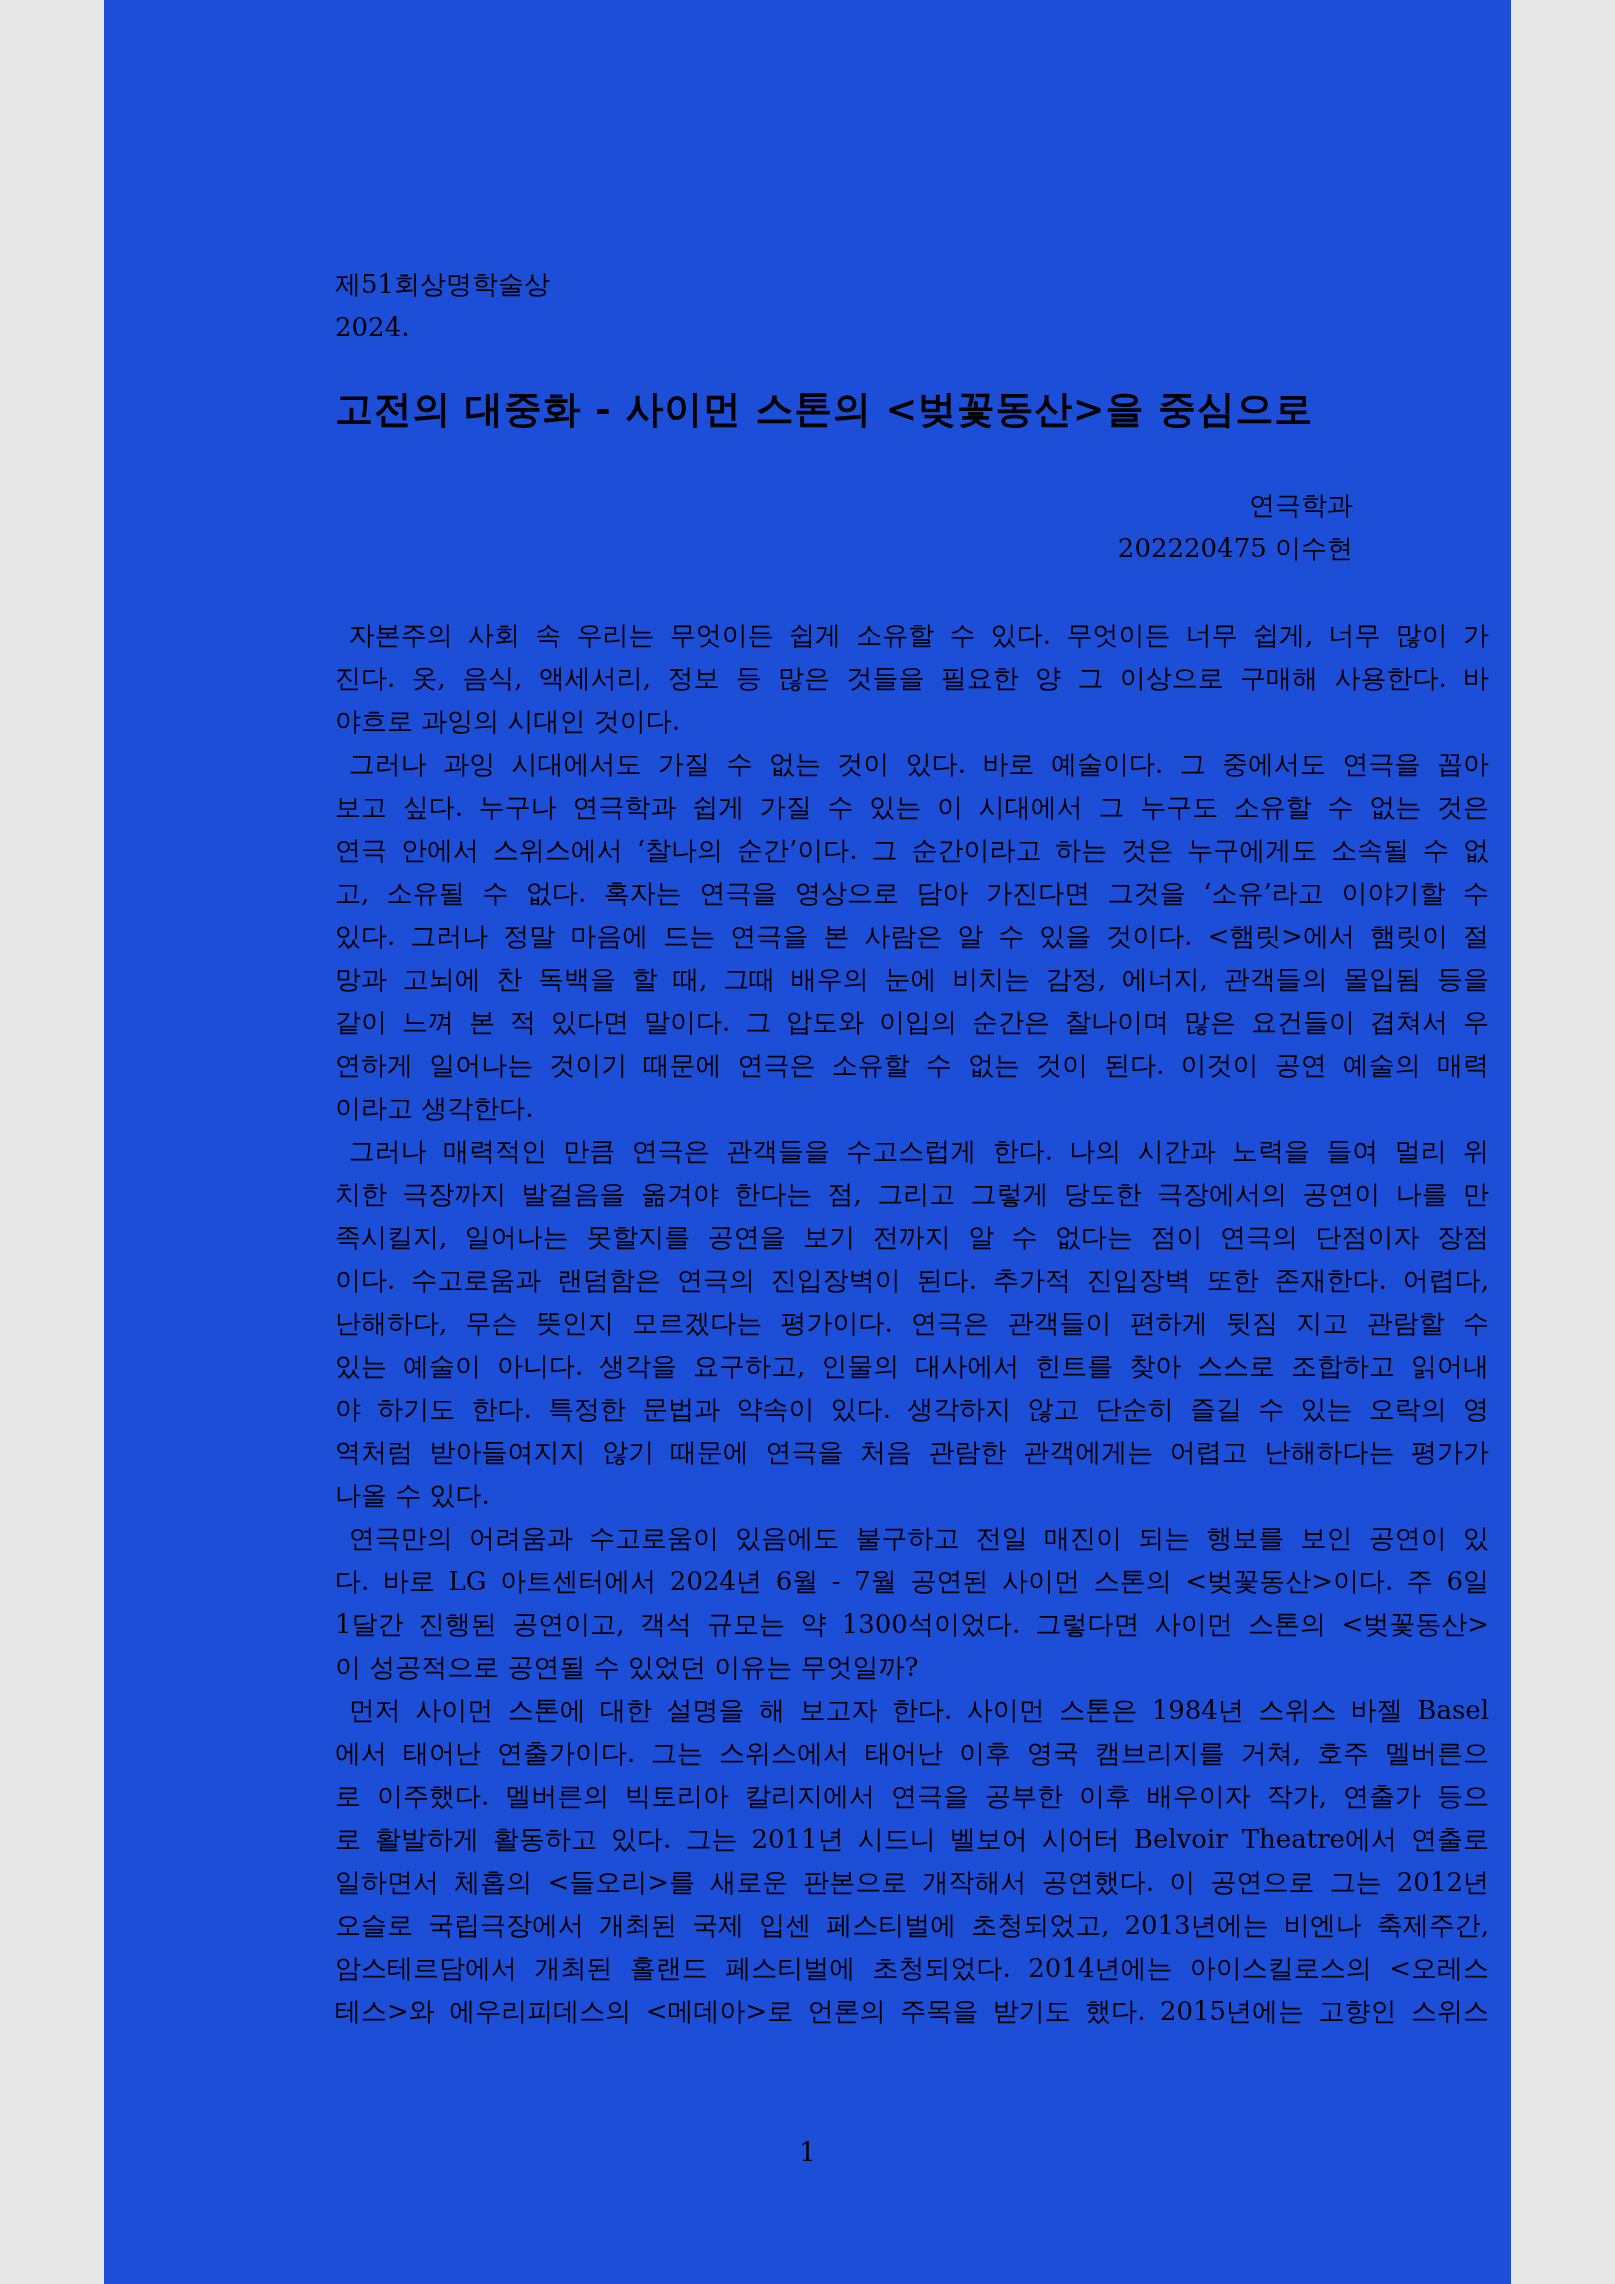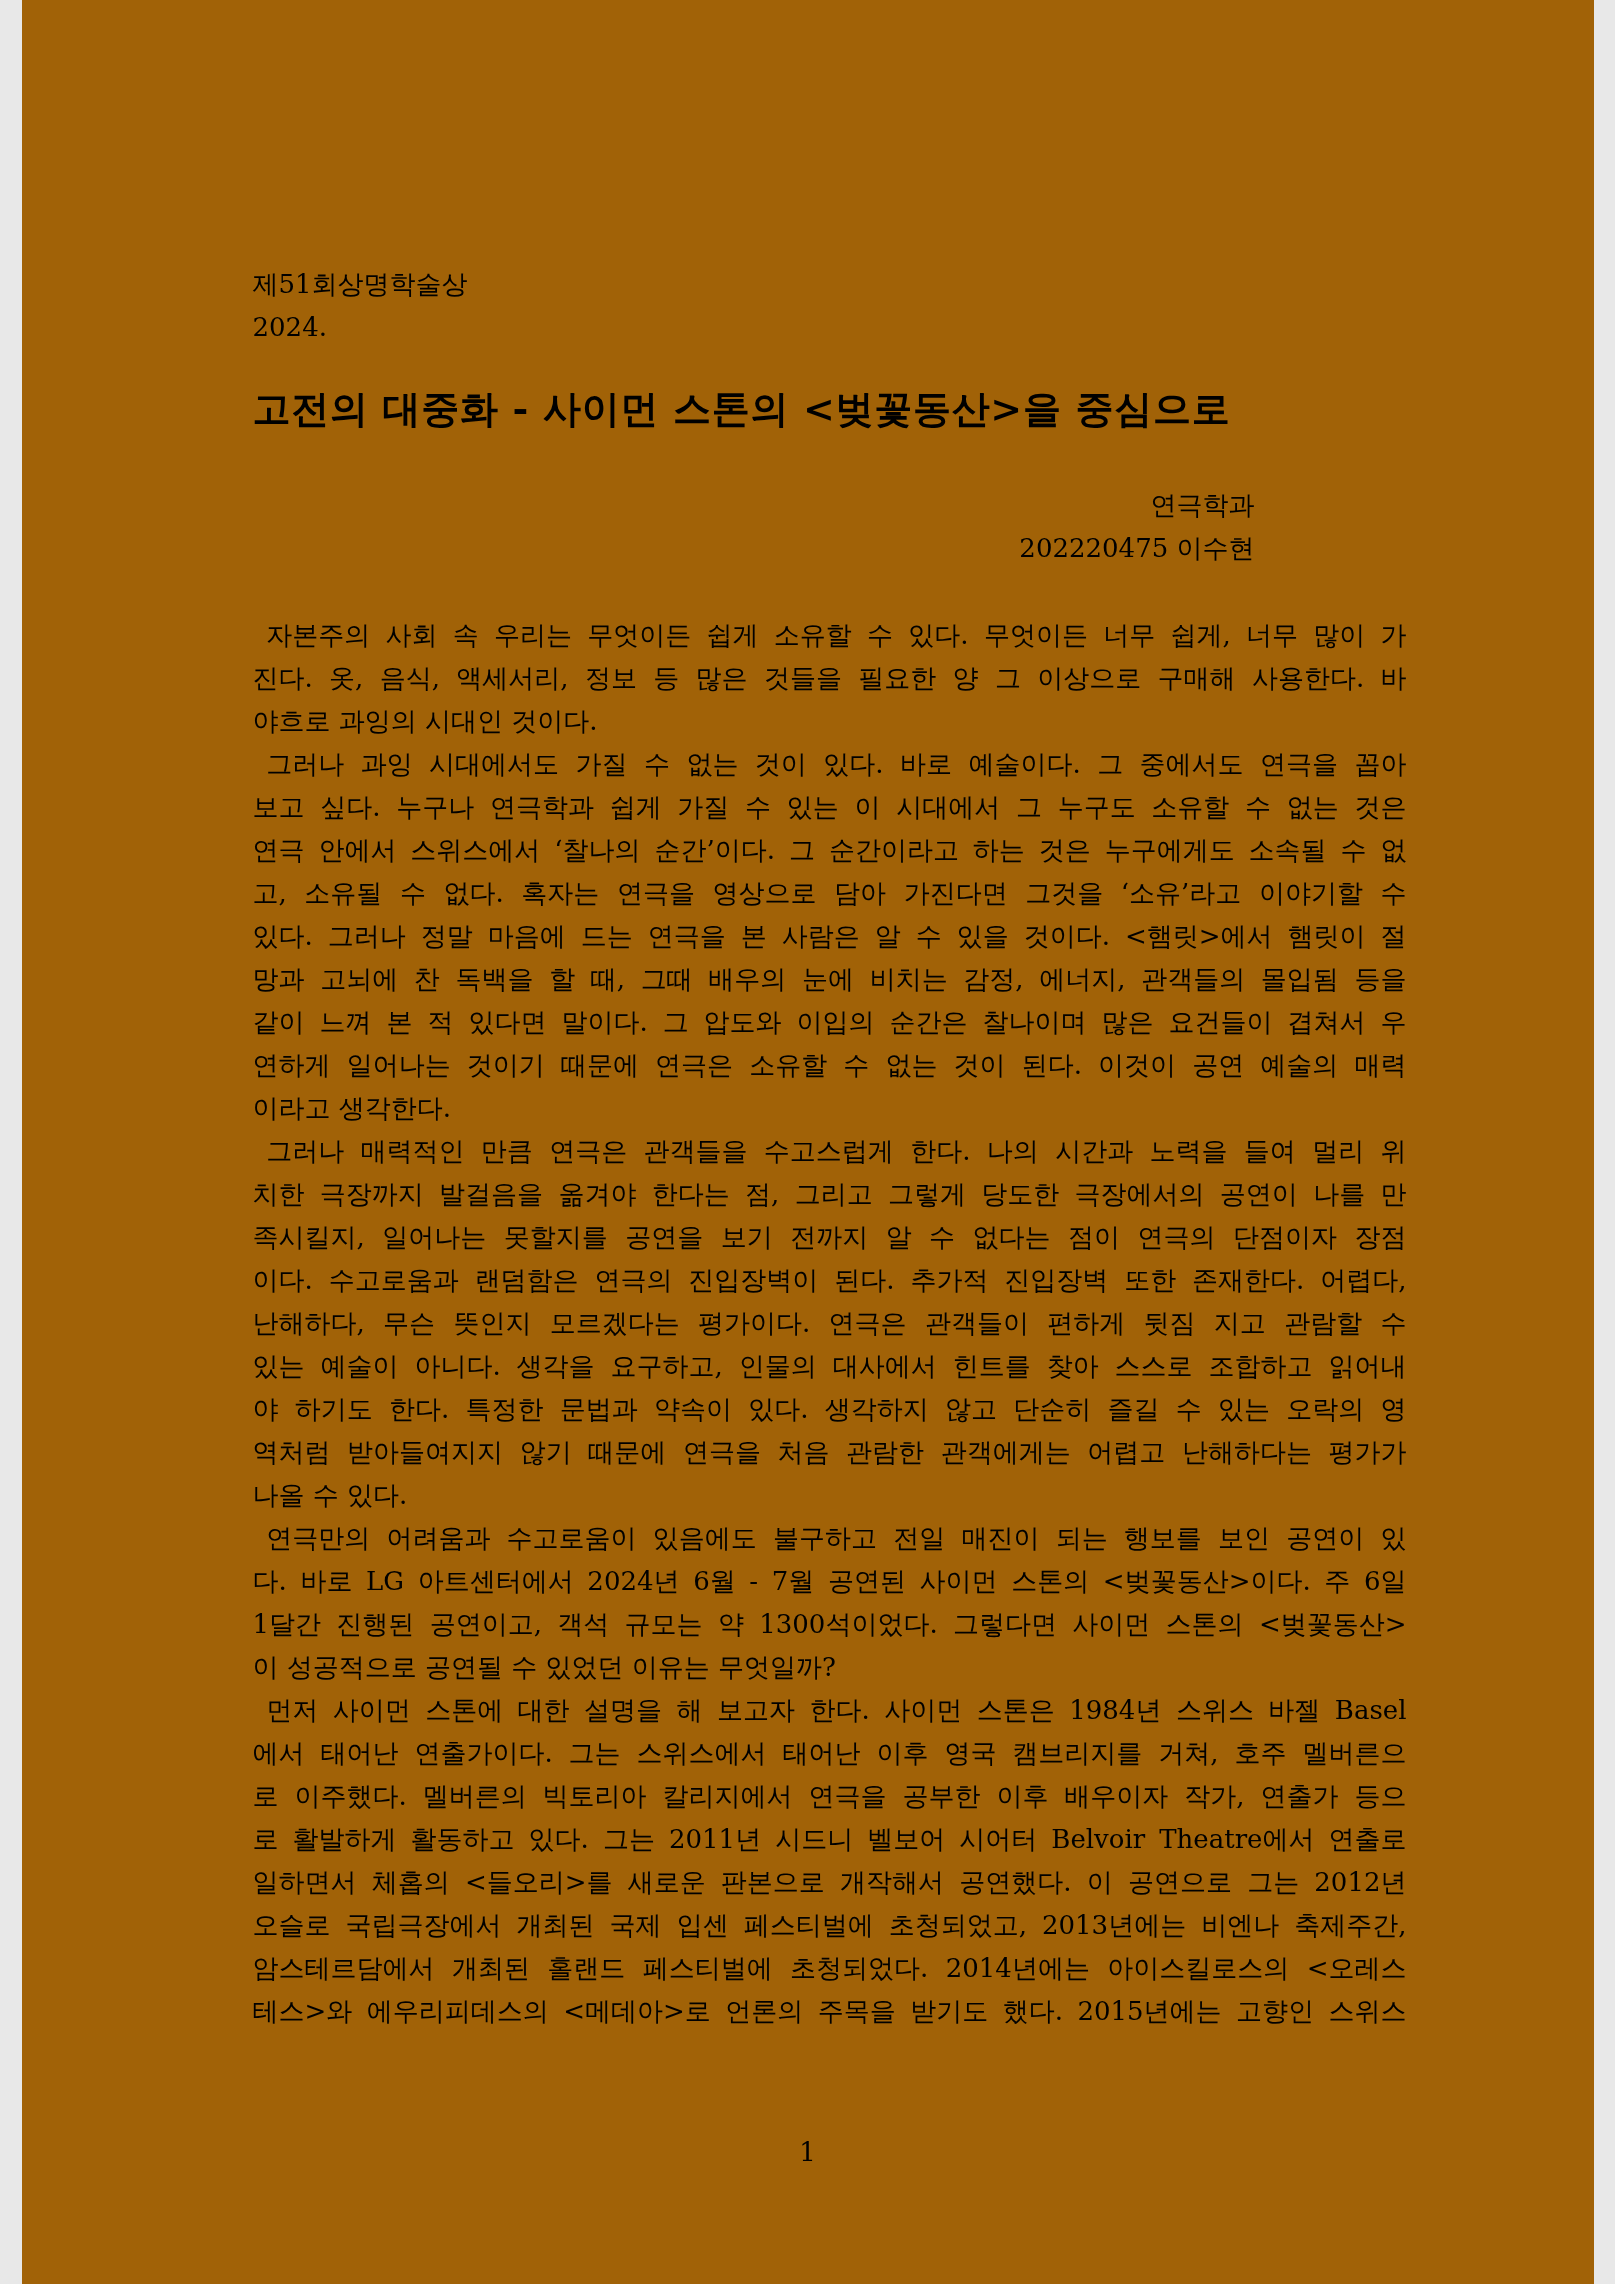--- a/index.html
+++ b/index.html
@@ -2,23 +2,23 @@
 <html style="font-size:10.4px"><head>
 <meta charset="utf-8">
 <style>
   html, body {
     margin: 0;
     padding: 0;
     background: #e8e8e8;
   }
   .page {
     position: relative;
-    width: 1572px;
+    width: 1407px;
     height: 2284px;
-    background: #a16207;
+    background: #1d4ed8;
     color: #000000;
     font-family: "DejaVu Serif", "Liberation Serif", serif;
     font-size: 26px;
     overflow: hidden;
     margin: 0 auto;
   }
   .doc-header {
     position: absolute;
     left: 231px;
     top: 263px;
@@ -32,21 +32,21 @@
     width: 1154px;
     margin: 0;
     text-align: left;
     font-size: 38px;
     font-weight: bold;
     line-height: 43px;
     letter-spacing: 0.7px;
   }
   .byline {
     position: absolute;
-    left: 222px;
+    left: 238px;
     top: 484px;
     width: 1154px;
     box-sizing: border-box;
     padding-right: 143px;
     text-align: right;
     line-height: 43px;
   }
   .doc-body {
     position: absolute;
     left: 231px;

